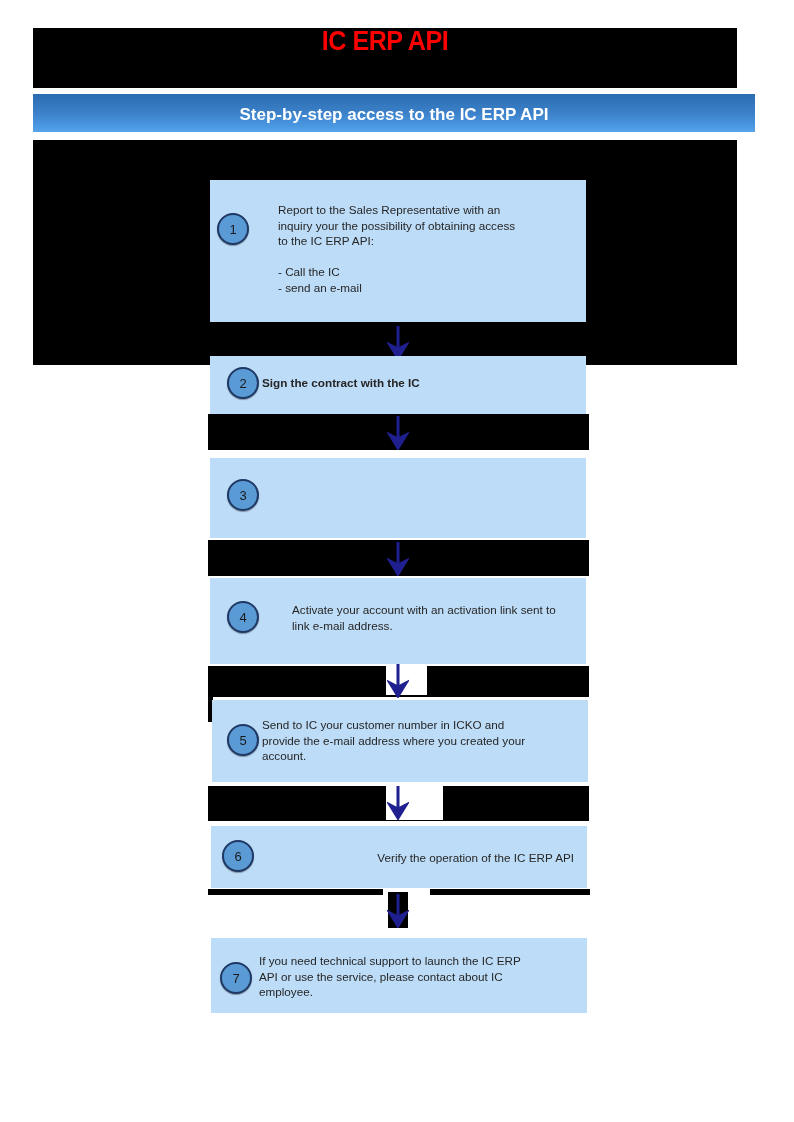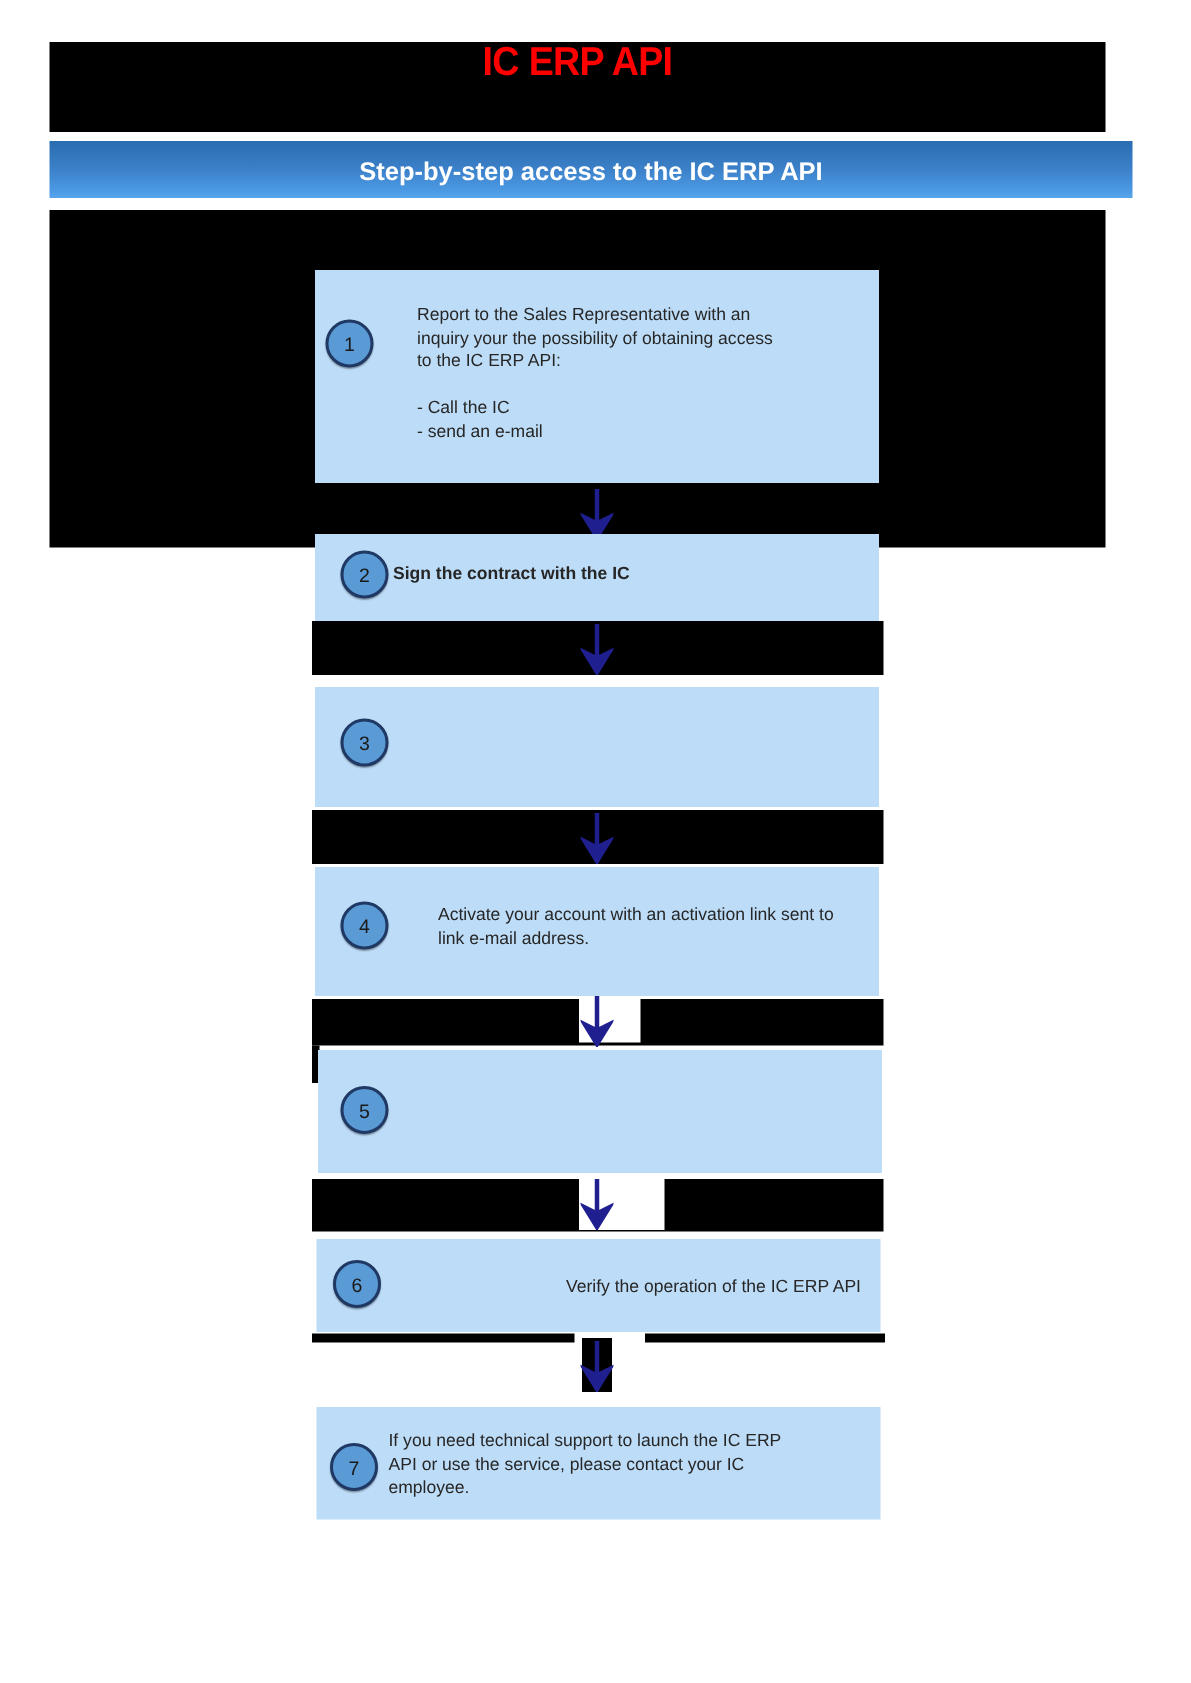--- a/index.html
+++ b/index.html
@@ -180,20 +180,25 @@
 
 <div class="notch" style="left:386px; top:666px; width:41px; height:29px;"></div>
 <div class="arrow" style="left:387px; top:664px; height:34px;">
   <svg width="22" height="34" viewBox="0 0 22 34">
     <path d="M11 0 L11 22 M11 32 L3 19 L11 23 L19 19 Z" stroke="#1F1F8F" stroke-width="3" fill="#1F1F8F"></path>
   </svg>
 </div>
 
 <div class="step" style="left:212px; top:700px; width:376px; height:82px;">
   <div class="num" style="left:15px; top:24px;">5</div>
+  <div class="body" style="left:50px; top:17px; width:318px;">
+    <span>Send to IC your customer number in ICKO and</span><br>
+    <span>provide the e-mail address where you created your</span><br>
+    <span>account.</span>
+  </div>
 </div>
 
 <div class="notch" style="left:386px; top:786px; width:57px; height:34px;"></div>
 <div class="arrow" style="left:387px; top:786px; height:34px;">
   <svg width="22" height="34" viewBox="0 0 22 34">
     <path d="M11 0 L11 22 M11 32 L3 19 L11 23 L19 19 Z" stroke="#1F1F8F" stroke-width="3" fill="#1F1F8F"></path>
   </svg>
 </div>
 
 <div class="step" style="left:211px; top:826px; width:376px; height:62px;">
@@ -206,16 +211,16 @@
 <div class="arrow" style="left:387px; top:894px; height:34px;">
   <svg width="22" height="34" viewBox="0 0 22 34">
     <path d="M11 0 L11 22 M11 32 L3 19 L11 23 L19 19 Z" stroke="#1F1F8F" stroke-width="3" fill="#1F1F8F"></path>
   </svg>
 </div>
 
 <div class="step" style="left:211px; top:938px; width:376px; height:75px;">
   <div class="num" style="left:9px; top:24px;">7</div>
   <div class="body" style="left:48px; top:15px; width:318px;">
     <span>If you need technical support to launch the IC ERP</span><br>
-    <span>API or use the service, please contact your IC</span><br>
+    <span>API or use the service, please contact about IC</span><br>
     <span>employee.</span>
   </div>
 </div>
 
 </body></html>

